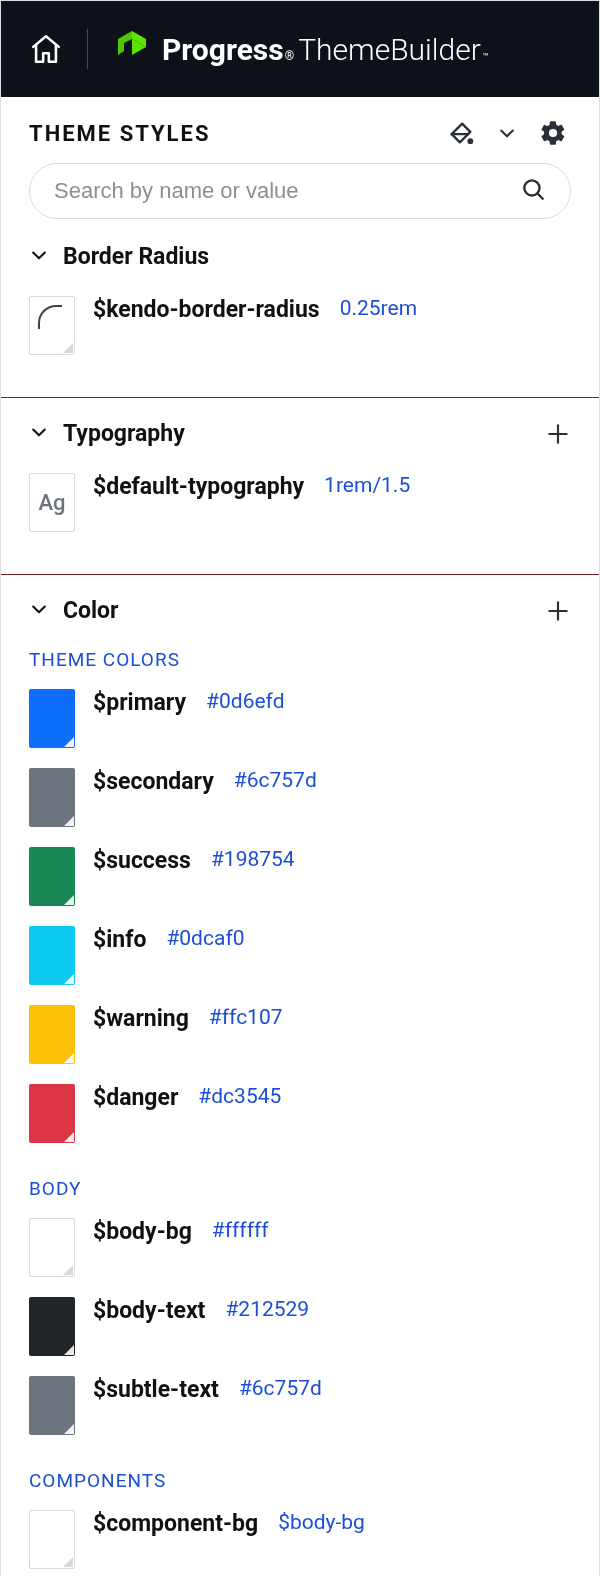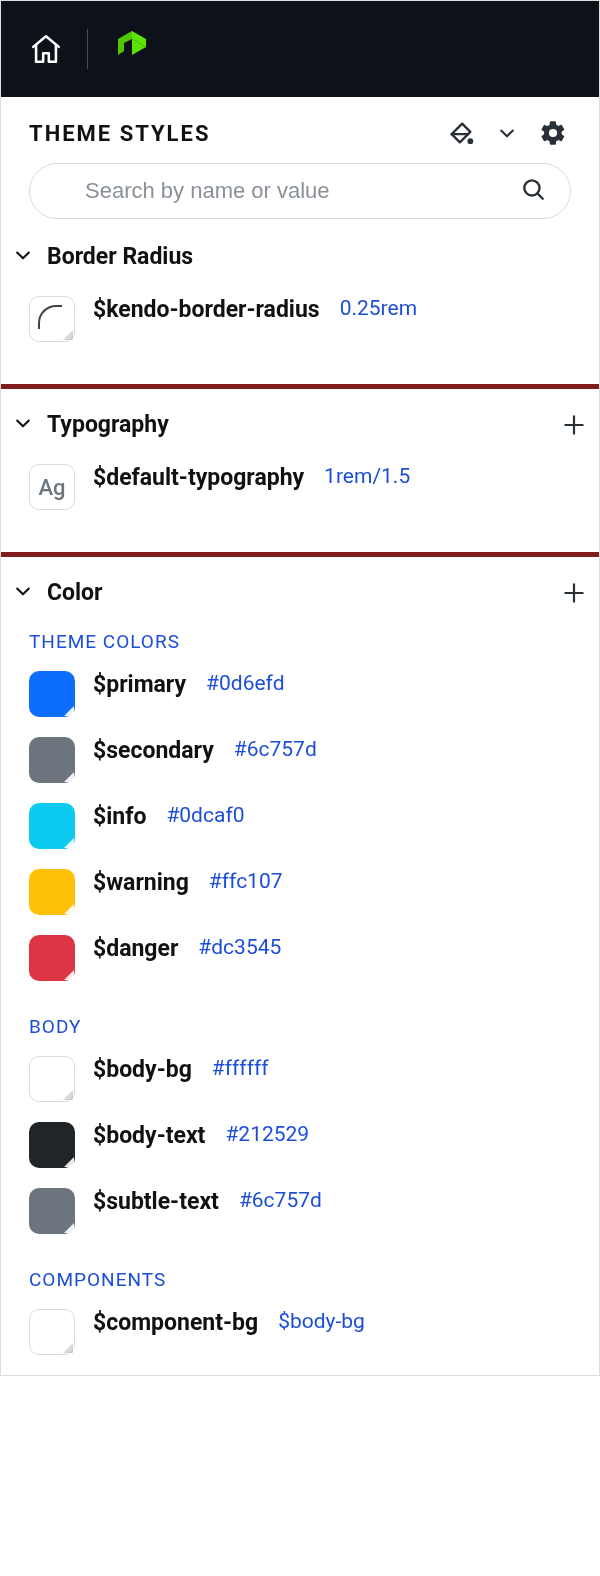--- a/index.html
+++ b/index.html
@@ -67,31 +67,30 @@
     height: 56px;
     padding: 0 24px;
   }
   .search input {
     flex: 1;
     border: none;
     outline: none;
     font-size: 22px;
     color: #333;
     background: transparent;
-    margin-left: 31px;
   }
   .search input::placeholder { color: #8a9097; }
 
   .section-header {
     display: flex;
     align-items: center;
     justify-content: space-between;
-    padding: 10px 12px;
-  }
-  .section-header.bordered-top { border-top: 5px solid #7f1d1d; margin-top: 16px; padding-top: 22px; }
+    padding: 10px 28px;
+  }
+  .section-header.bordered-top { border-top: 1px solid #7f1d1d; margin-top: 16px; padding-top: 22px; }
   .section-title-wrap { display: flex; align-items: center; gap: 14px; }
   .section-title {
     font-size: 23px;
     font-weight: 700;
     color: #111;
   }
   .chevron {
     transform: rotate(0deg);
     transition: transform .15s;
   }
@@ -100,22 +99,22 @@
 
   .item-list { padding: 6px 28px 16px 28px; }
   .item-row {
     display: flex;
     align-items: flex-start;
     gap: 18px;
     padding: 10px 0;
   }
   .swatch {
     width: 46px;
-    height: 46px;
-    border-radius: 10px;
+    height: 59px;
+    border-radius: 2px;
     position: relative;
     flex-shrink: 0;
   }
   .swatch.border { border: 1px solid #d6d9dd; }
   .swatch .corner {
     position: absolute;
     right: 1px;
     bottom: 1px;
     width: 0; height: 0;
     border-style: solid;
@@ -182,20 +181,26 @@
   <span class="brand">
     <span>
       <svg width="40" height="40" viewBox="0 0 40 40">
           <g fill="#5ce500">
             <polygon points="20,4 34,12 34,20 20,12"></polygon>
             <polygon points="20,12 34,20 20,28"></polygon>
             <polygon points="6,12 20,4 20,12 12,16 12,24 6,28" opacity="0.85"></polygon>
           </g>
         </svg>
     </span>
+    <span class="brand-text">
+      <span class="brand-word1">Progress</span>
+        <span class="brand-reg">®</span>
+      <span class="brand-word2">ThemeBuilder</span>
+        <span class="brand-tm">™</span>
+    </span>
   </span>
 </div>
 
 <div class="panel-header">
   <div class="panel-title">THEME STYLES</div>
   <div class="panel-header-actions">
     <span class="icon-btn">
       <svg width="28" height="28" viewBox="0 0 24 24" fill="none" stroke="#2a3038" stroke-width="2" stroke-linejoin="round" stroke-linecap="round">
           <path d="M4 13 13 4l7 7-9 9-7-7z"></path>
           <path d="M4 13h14"></path>
@@ -301,20 +306,27 @@
       <span class="item-value">#0d6efd</span>
     </div>
     <div class="item-row">
       <div class="swatch" style="background: rgb(108, 117, 125);">
         <span class="corner"></span>
       </div>
       <span class="item-name">$secondary</span>
       <span class="item-value">#6c757d</span>
     </div>
     <div class="item-row">
+      <div class="swatch" style="background: rgb(25, 135, 84);">
+        <span class="corner"></span>
+      </div>
+      <span class="item-name">$success</span>
+      <span class="item-value">#198754</span>
+    </div>
+    <div class="item-row">
       <div class="swatch" style="background: rgb(13, 202, 240);">
         <span class="corner"></span>
       </div>
       <span class="item-name">$info</span>
       <span class="item-value">#0dcaf0</span>
     </div>
     <div class="item-row">
       <div class="swatch" style="background: rgb(255, 193, 7);">
         <span class="corner"></span>
       </div>

